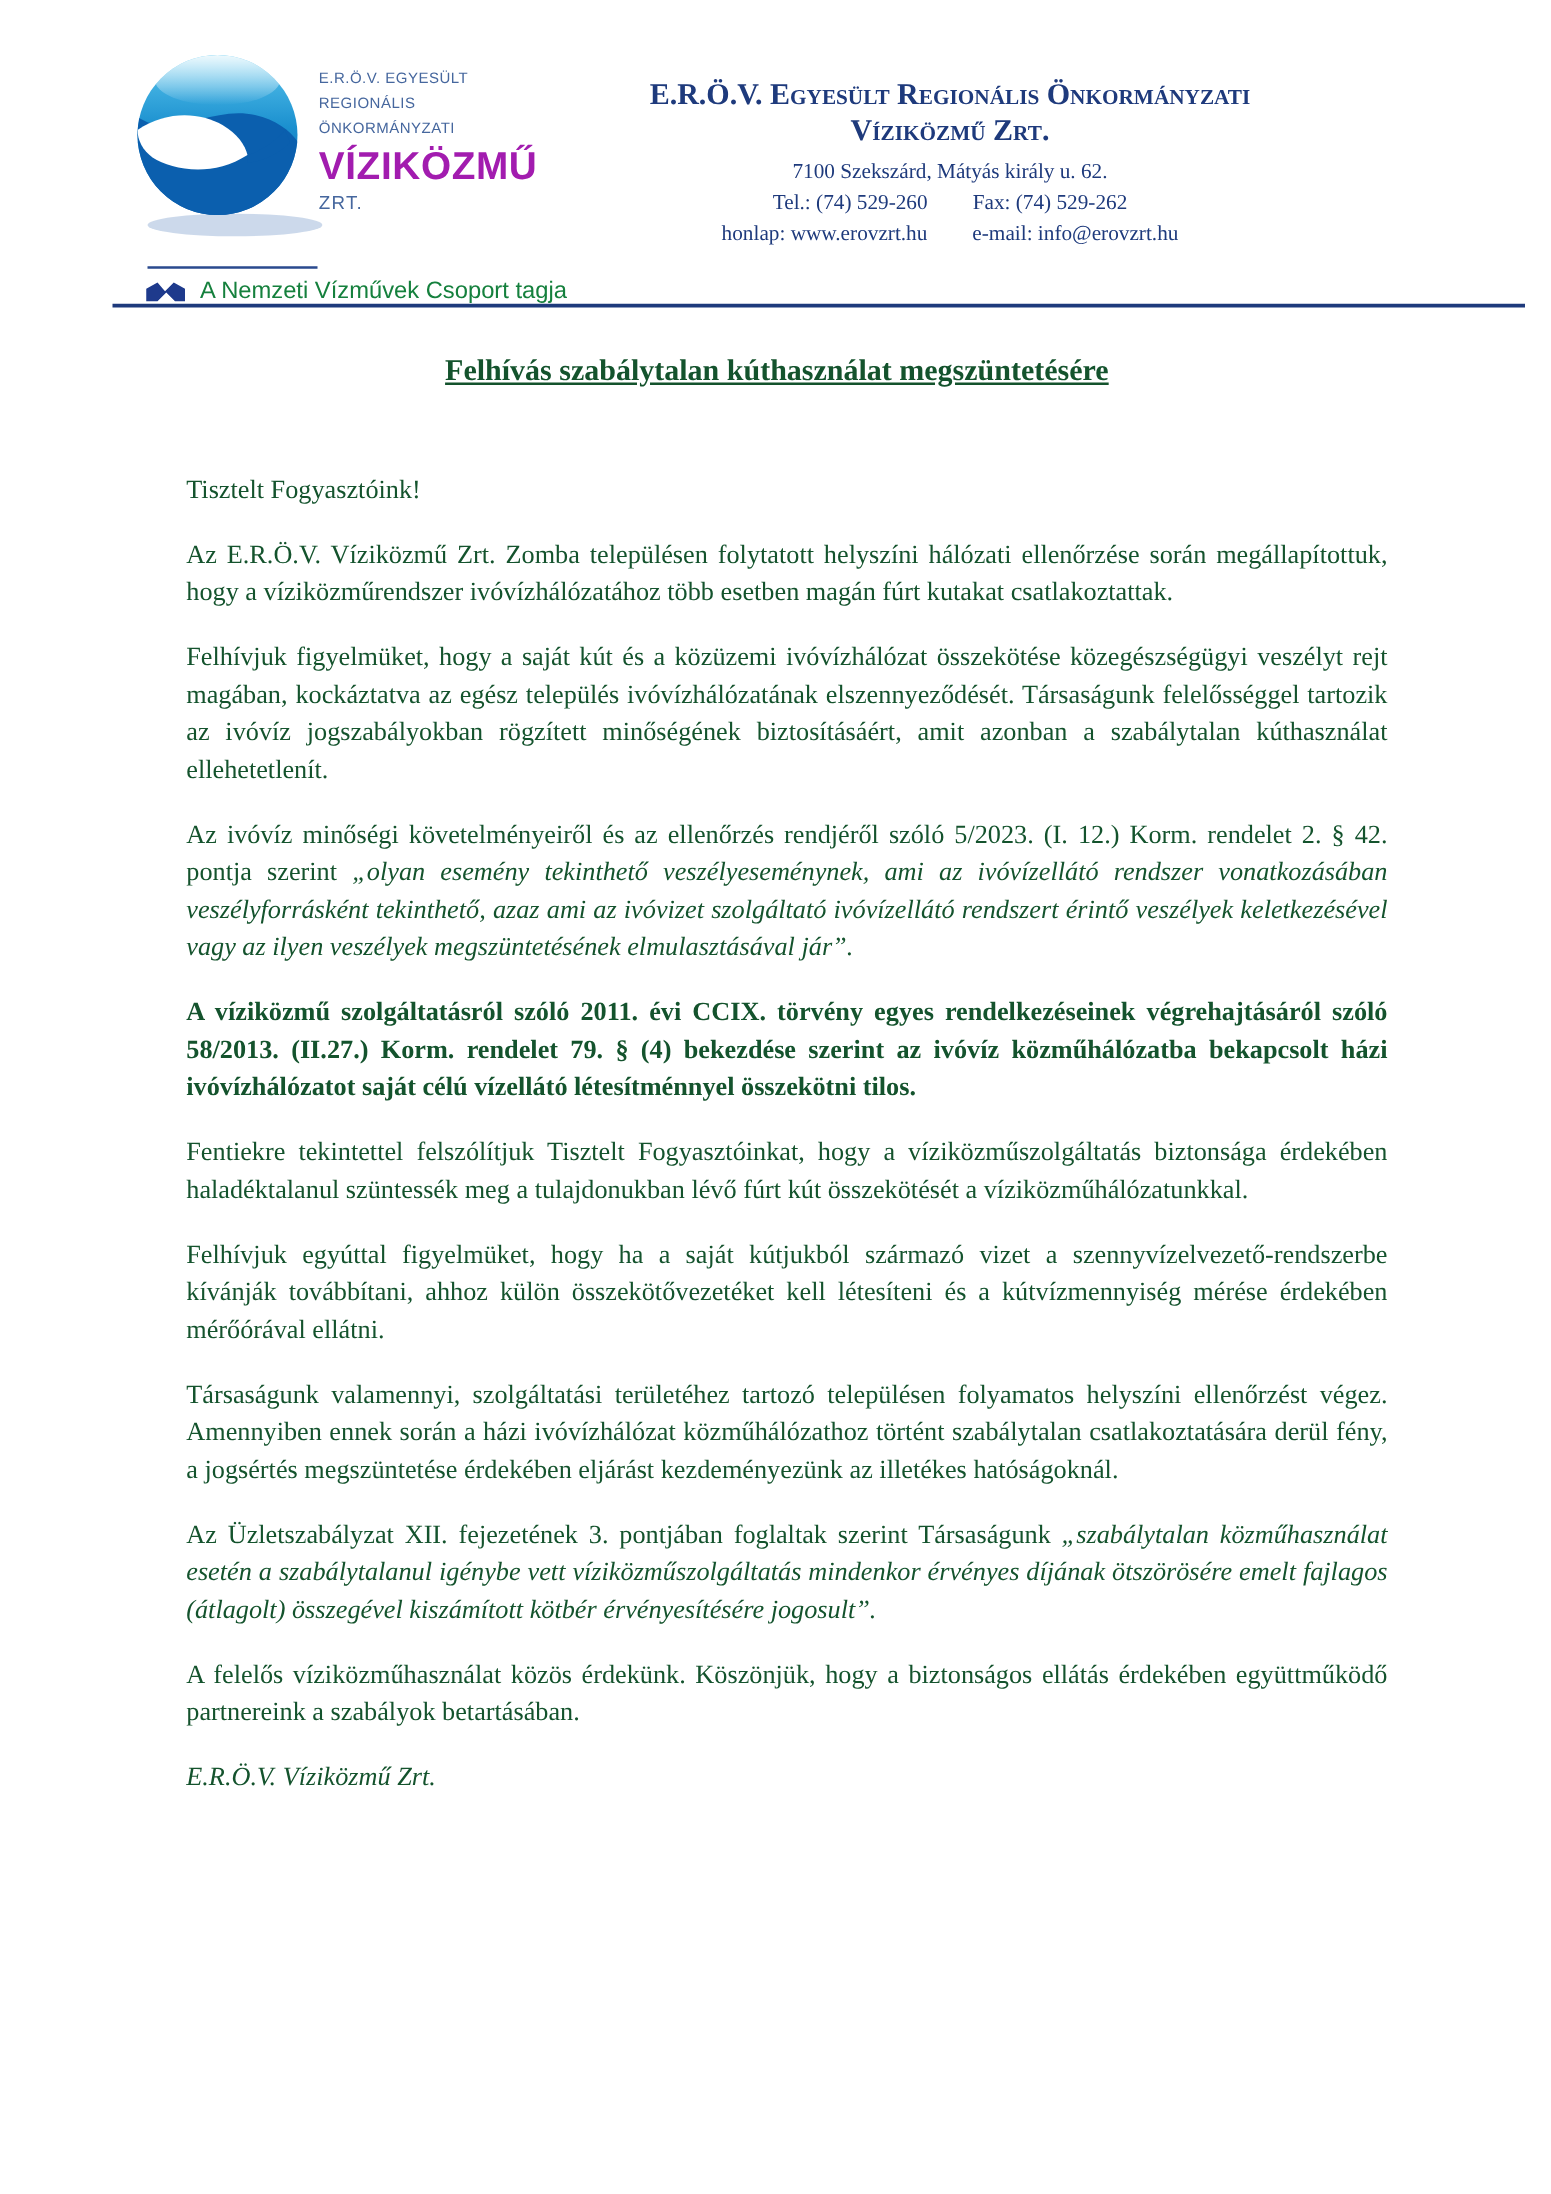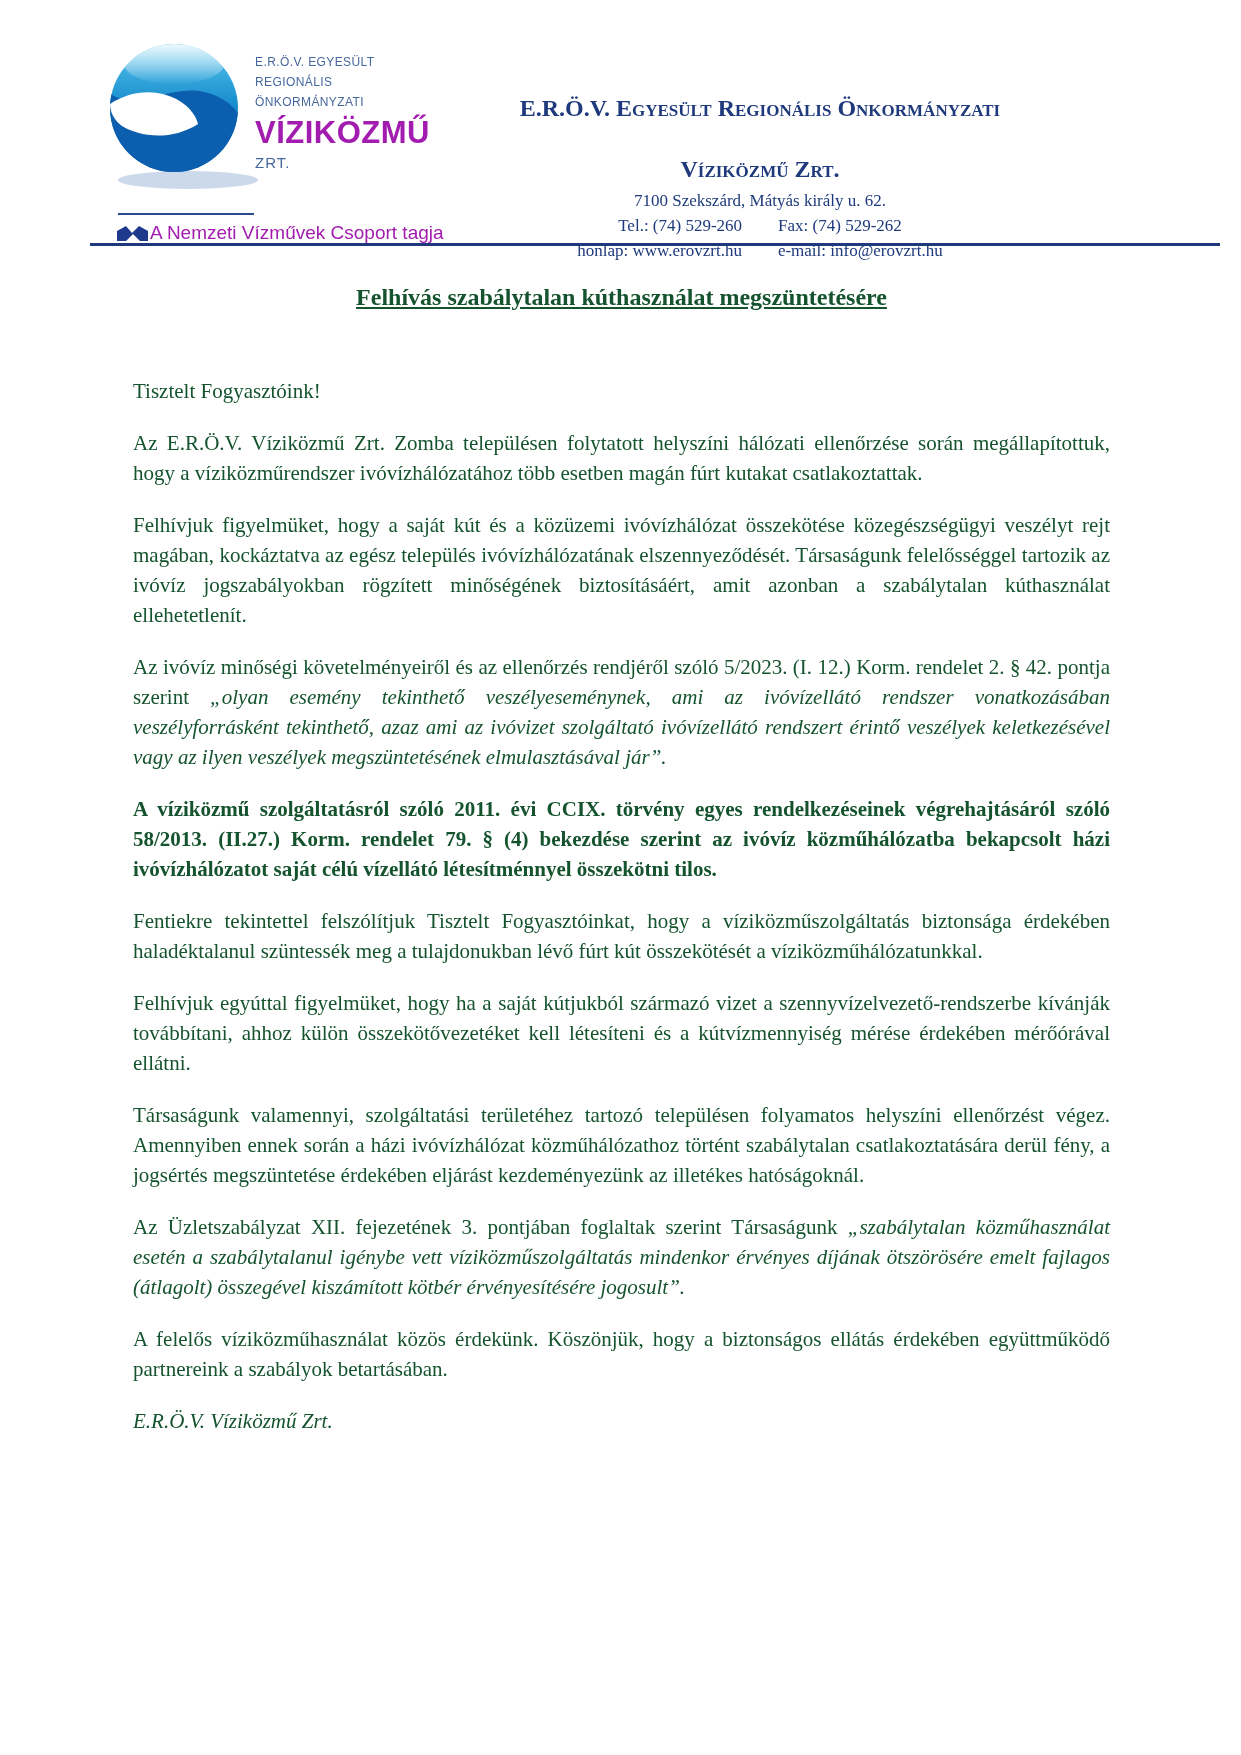--- a/index.html
+++ b/index.html
@@ -15,44 +15,44 @@
   
   .logo-sphere { position:absolute; left:108px; top:40px; }
   .logo-text   { position:absolute; left:255px; top:52px; font-family:"Liberation Sans", sans-serif; color:#46679e; }
   .logo-text .small-line { font-size:12px; line-height:20px; letter-spacing:0.4px; }
   .logo-brand  { font-size:31px; font-weight:bold; color:#a21caf; letter-spacing:0.5px; margin-top:5px; line-height:32px; }
   .logo-suffix { font-size:15px; letter-spacing:1px; margin-top:5px; }
 
   .logo-divider { position:absolute; left:118px; top:213px; width:136px; height:2px; background:#2a4a8e; }
   .nv-row {
     position:absolute; left:116px; top:222px;
-    display:flex; align-items:center; gap:0;
+    display:flex; align-items:center; gap:10px;
     font-family:"Liberation Sans", sans-serif;
-    color:#a21caf; font-size:19px; white-space:nowrap;
+    color:#15803d; font-size:19px; white-space:nowrap;
   }
 
   
   .letterhead { position:absolute; left:455px; top:62px; width:610px; text-align:center; color:#1e3a7c; }
-  .lh-name1, .lh-name2 { font-variant:small-caps; font-weight:bold; font-size:24px; line-height:29px;margin-top:32px; }
+  .lh-name1, .lh-name2 { font-variant:small-caps; font-weight:bold; font-size:24px; line-height:29px; }
   .lh-addr { font-size:17px; line-height:25px; margin-top:4px; }
   .lh-row  { font-size:17px; line-height:25px; display:flex; justify-content:center; gap:36px; }
 
   .separator { position:absolute; left:90px; top:243px; width:1130px; height:3px; background:#1e3a7c; }
 
   
   .letter {
     position:absolute; left:133px; top:282px; width:977px;
     color:#14532d; font-size:21px; line-height:30px; text-align:justify;
   }
   .title {
     font-size:24px; font-weight:bold; text-decoration:underline;
     text-align:center; margin:0 0 64px 0; line-height:30px;
   }
   .salutation { margin:0 0 10px 0; }
-  .letter p { margin:0 0 22px 0;font-family:Liberation Serif, serif; }
+  .letter p { margin:0 0 22px 16px;font-family:Liberation Serif, serif; }
   .bold { font-weight:bold; }
   .it   { font-style:italic; }
   .signature { margin-top:10px; }
 </style>
 </head>
 <body>
 
 <div class="page">
 
   <div class="logo-sphere">

